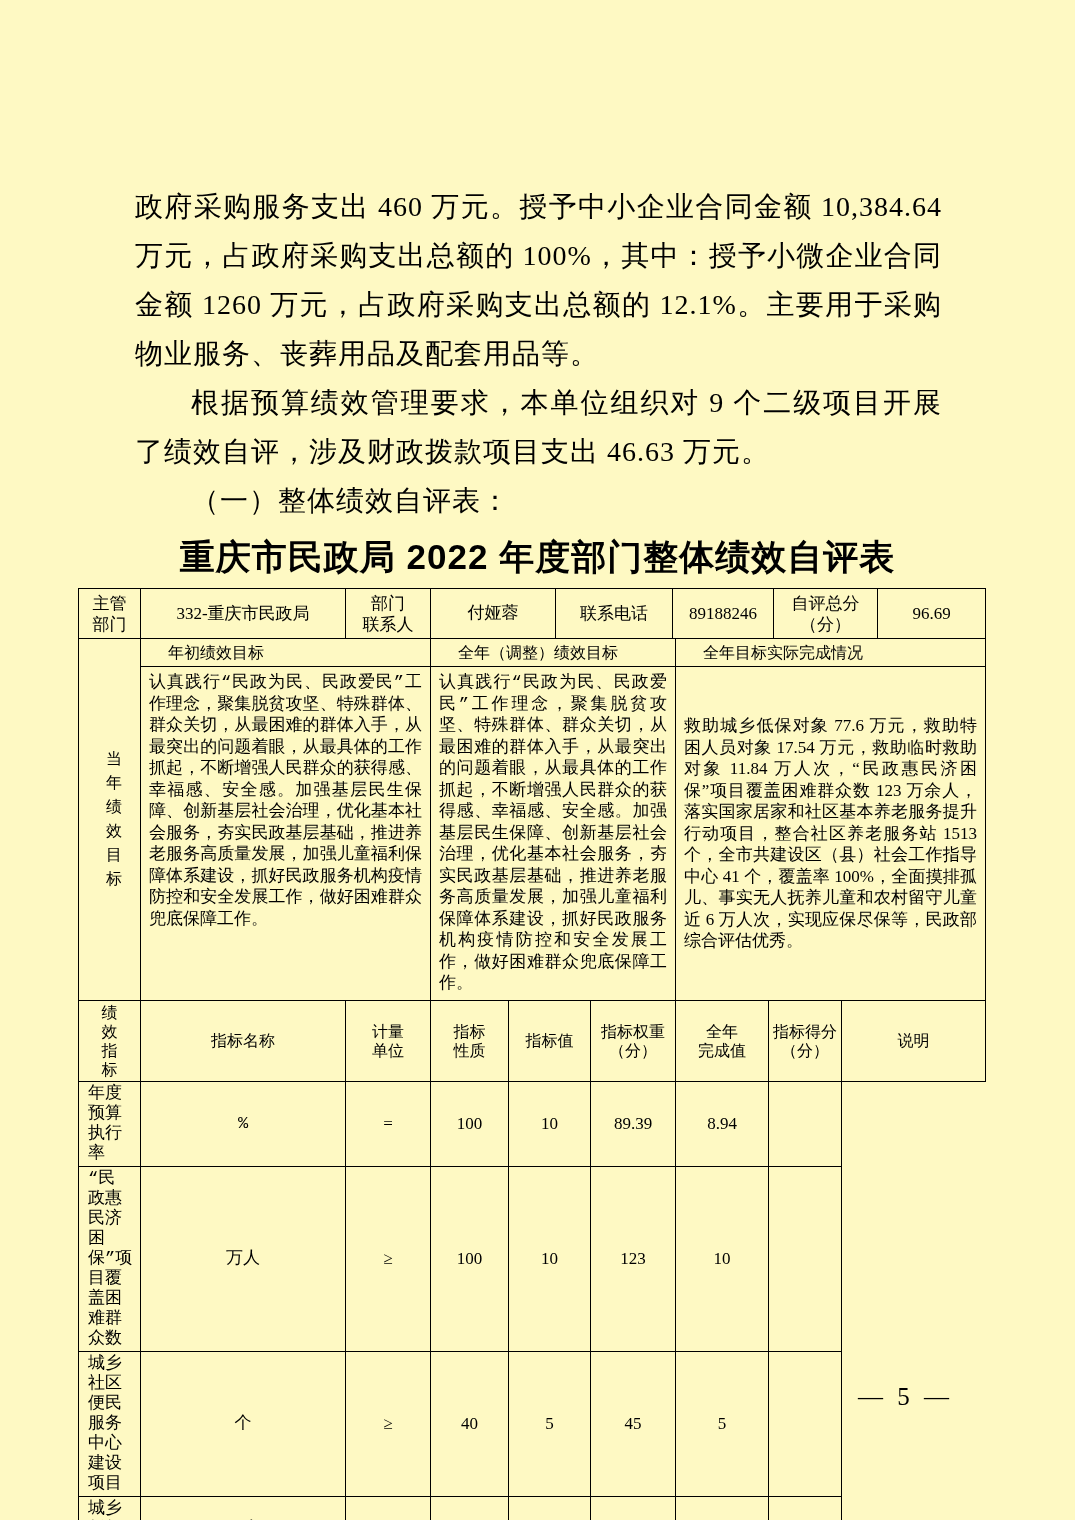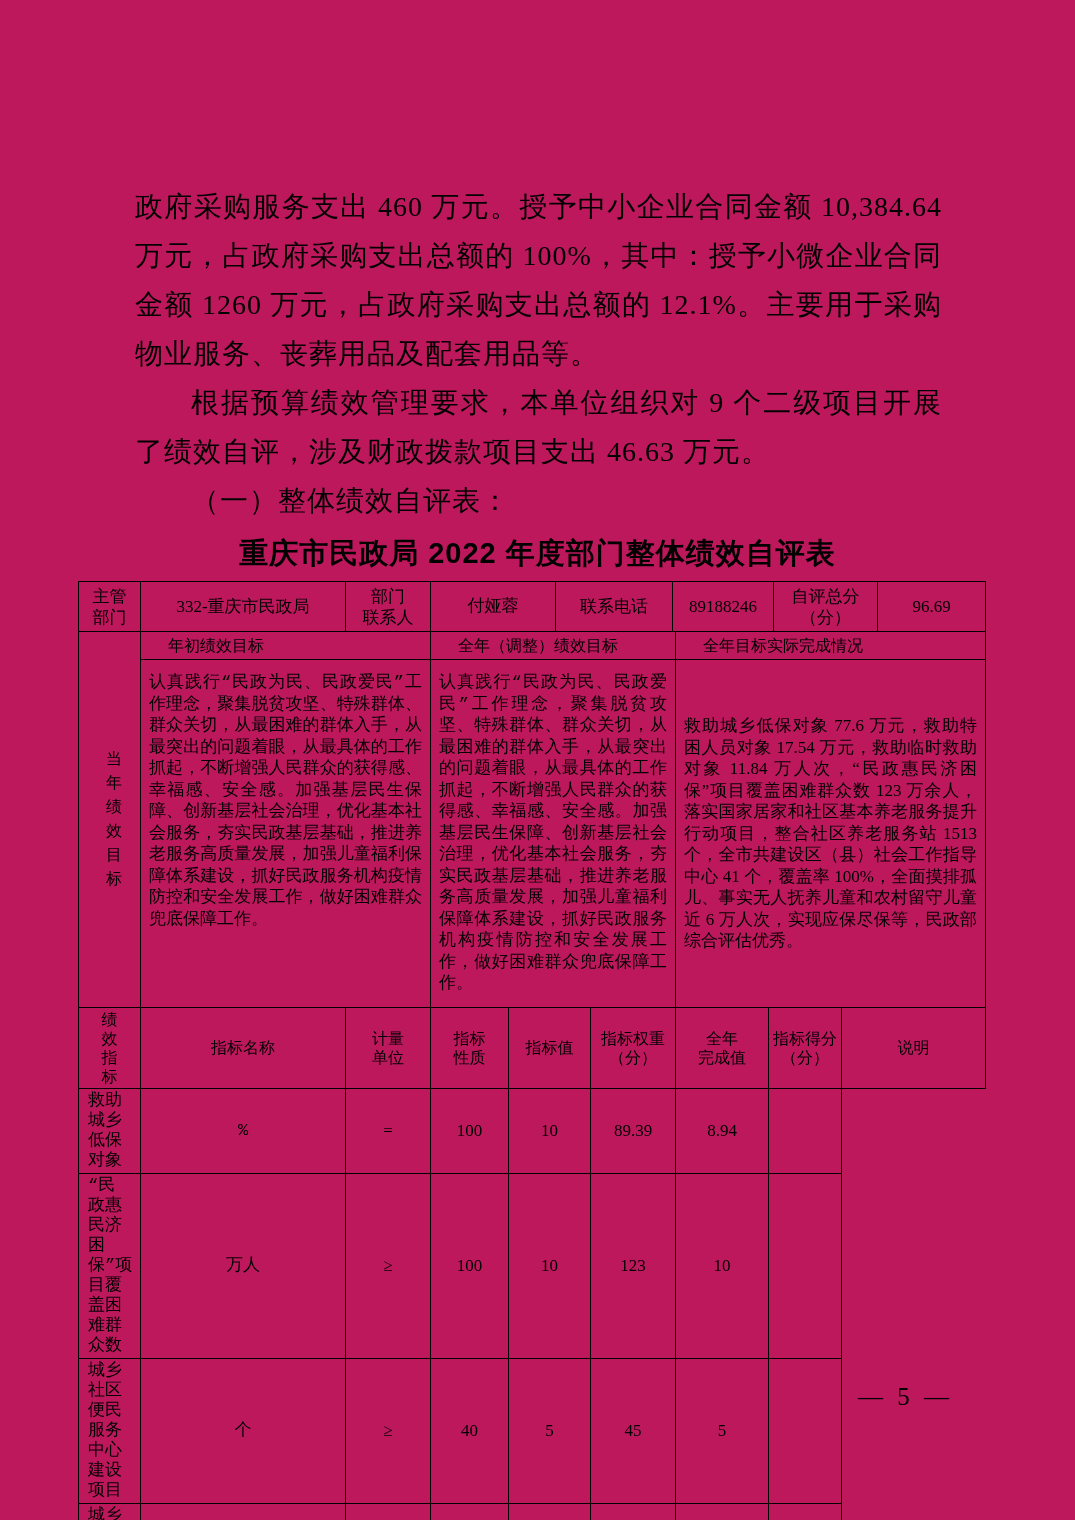--- a/index.html
+++ b/index.html
@@ -1,21 +1,21 @@
 <!DOCTYPE html>
 <html><head>
 <meta charset="utf-8">
 <style>
   * { box-sizing: border-box; margin: 0; padding: 0; }
   html, body { background: #ffffff; }
   .page {
     position: relative;
     width: 1075px;
     height: 1520px;
-    background: #be185d;
+    background: #fef9c3;
     color: #000000;
     overflow: hidden;
     font-family: "Liberation Serif", "DejaVu Serif", serif;
   }
   .text-block {
     padding: 182px 133px 0 135px;
   }
   .para {
     font-size: 28px;
     line-height: 49px;
@@ -30,21 +30,21 @@
     font-family: "Liberation Sans", "DejaVu Sans", sans-serif;
   }
   .para.subheading {
     text-indent: 2em;
     font-weight: 500;
     font-family: "Liberation Sans", "DejaVu Sans", sans-serif;
   }
   .table-title {
     margin-top: 9px;
     text-align: center;
-    font-size: 29px;
+    font-size: 35px;
     font-weight: 700;
     letter-spacing: 1px;
     font-family: "Liberation Sans", "DejaVu Sans", sans-serif;
   }
   .doc-table {
     margin-left: 78px;
     margin-top: 7px;
     width: 907px;
   }
   table.seg {
@@ -68,21 +68,21 @@
   .f-serif{ font-family: "Liberation Serif", "DejaVu Serif", serif; }
 
   tr.head-row { height: 50px; }
   tr.goals-header { height: 28px; }
   tr.goals-header td { font-size: 16px; padding-left: 27px; }
   tr.goals-body td.goal-text {
     vertical-align: top;
     text-align: justify;
     font-size: 17px;
     line-height: 21.5px;
-    padding: 12px 8px;
+    padding: 5px 8px;
     height: 275px;
   }
   tr.goals-body td.goal-text.mid-valign { vertical-align: middle; }
   td.vlabel {
     white-space: pre-line;
     font-size: 17px;
     line-height: 24px;
   }
   tr.ind-header { height: 44px; }
   tr.ind-header td {
@@ -201,21 +201,21 @@
 （分）</td>
           <td>全年
 完成值</td>
           <td>指标得分
 （分）</td>
           <td>说明</td>
         </tr>
       </thead>
       <tbody id="ind-rows">
           <tr>
-            <td class="c-name f-sans">救助城乡低保对象</td>
+            <td class="c-name f-sans">年度预算执行率</td>
             <td class="c-val f-sans">%</td>
             <td class="c-val">=</td>
             <td class="c-val">100</td>
             <td class="c-val">10</td>
             <td class="c-val">89.39</td>
             <td class="c-val">8.94</td>
             <td class="c-note f-sans"></td>
           </tr>
           <tr>
             <td class="c-name f-sans">“民政惠民济困保”项目覆盖困难群众数</td>

